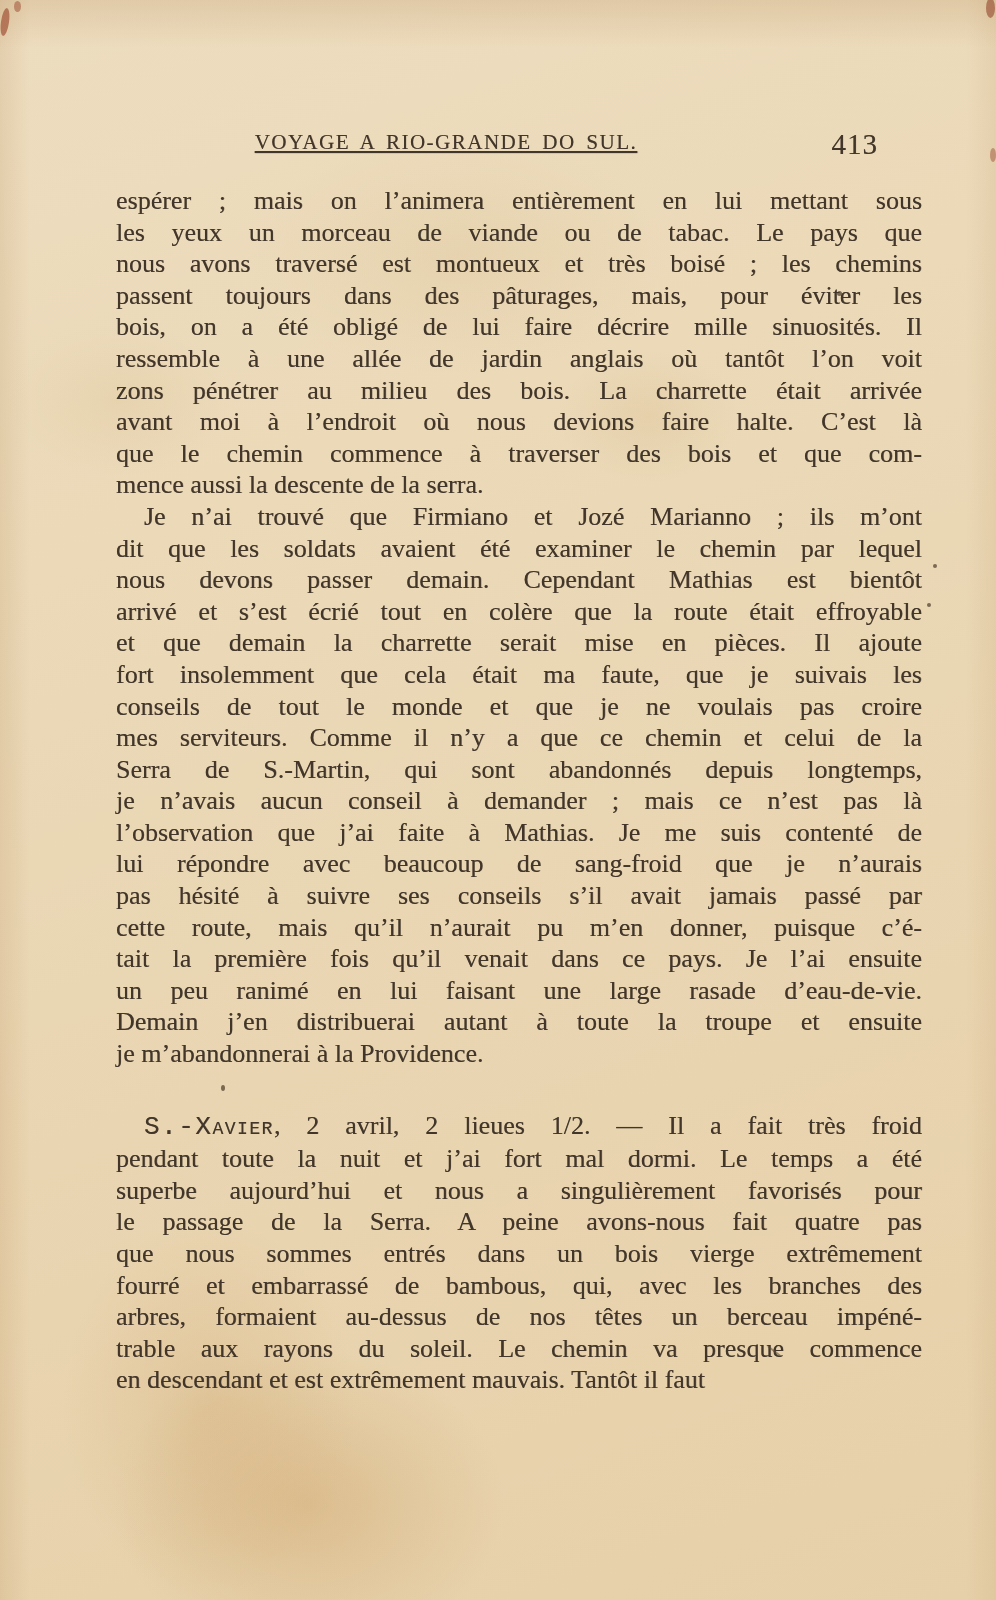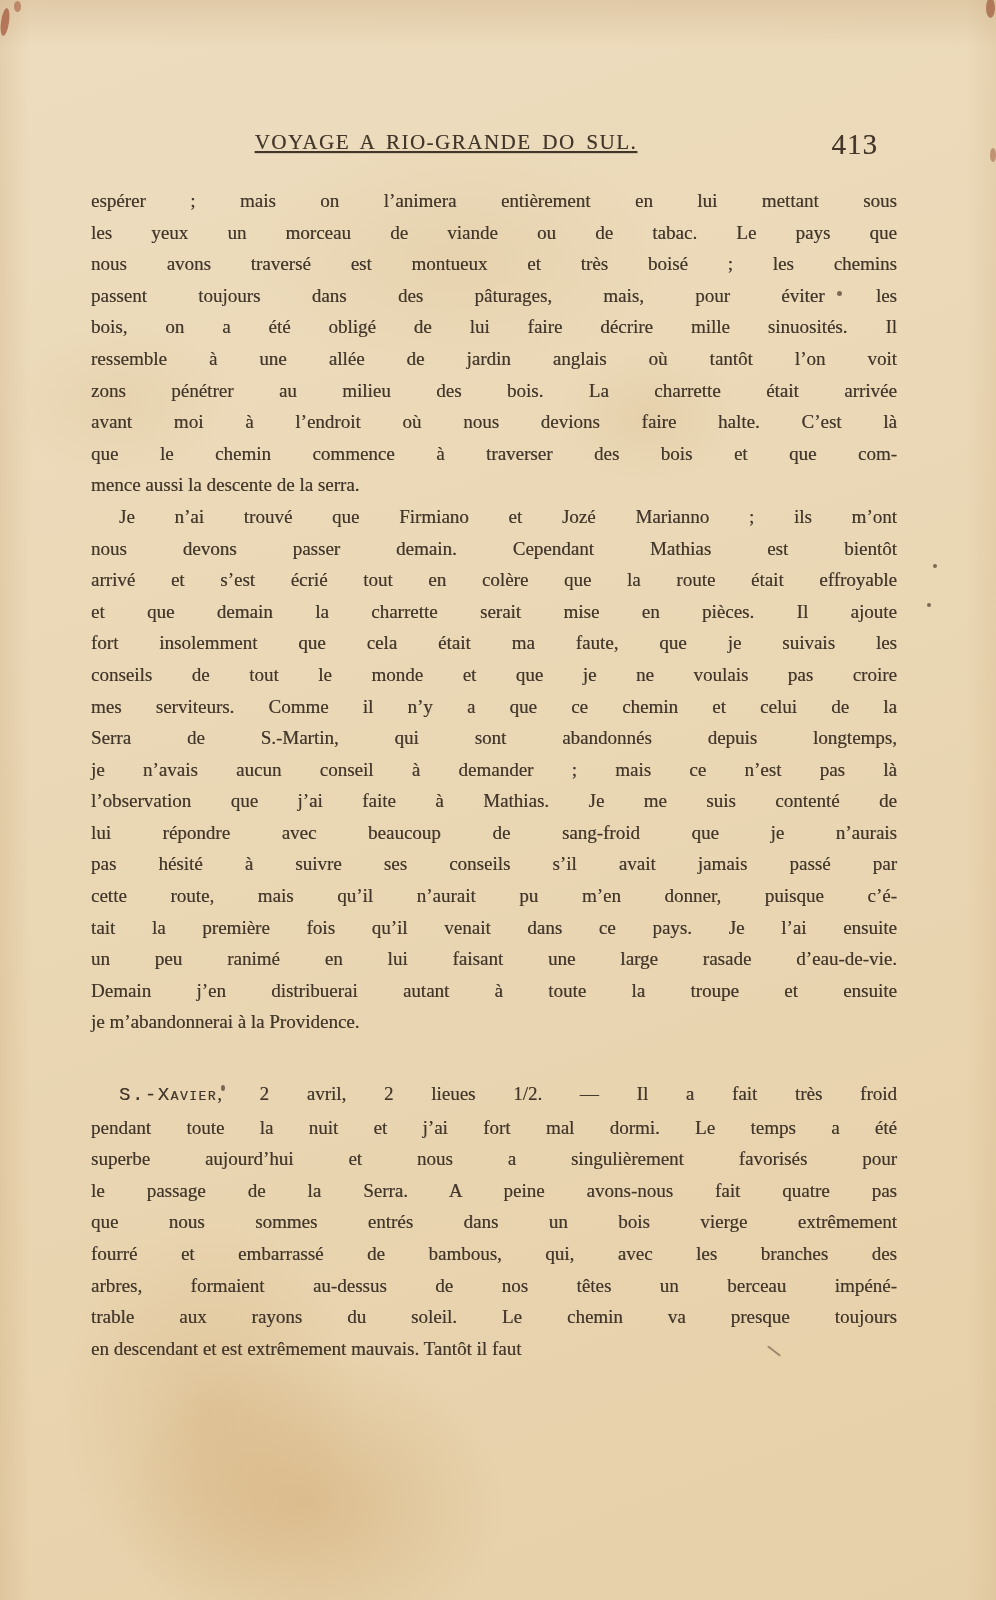--- a/index.html
+++ b/index.html
@@ -41,22 +41,22 @@
   .page-number {
     position: absolute;
     right: 118px; top: 128px;
     font-size: 29px;
     letter-spacing: 1px;
     text-shadow: 0.3px 0.3px 0.4px rgba(66,54,42,0.5);
   }
 
   .text-block {
     position: absolute;
-    left: 91px; top: 185px; width: 806px;
-    font-size: 19px;
+    left: 116px; top: 185px; width: 806px;
+    font-size: 26px;
     line-height: 31.6px;
     text-shadow: 0.35px 0.35px 0.45px rgba(66,54,42,0.55);
   }
   .para { margin: 0; }
   .para.spaced { margin-top: 40px; }
   .line {
     text-align: justify;
     text-align-last: justify;
   }
   .line.last { text-align-last: left; }
@@ -101,20 +101,21 @@
       <div class="line">passent toujours dans des pâturages, mais, pour éviter les</div>
       <div class="line">bois, on a été obligé de lui faire décrire mille sinuosités. Il</div>
       <div class="line">ressemble à une allée de jardin anglais où tantôt l’on voit</div>
       <div class="line">zons pénétrer au milieu des bois. La charrette était arrivée</div>
       <div class="line">avant moi à l’endroit où nous devions faire halte. C’est là</div>
       <div class="line">que le chemin commence à traverser des bois et que com-</div>
       <div class="line last">mence aussi la descente de la serra.</div>
     </div>
     <div class="para">
       <div class="line indent">Je n’ai trouvé que Firmiano et Jozé Marianno ; ils m’ont</div>
+      <div class="line">dit que les soldats avaient été examiner le chemin par lequel</div>
       <div class="line">nous devons passer demain. Cependant Mathias est bientôt</div>
       <div class="line">arrivé et s’est écrié tout en colère que la route était effroyable</div>
       <div class="line">et que demain la charrette serait mise en pièces. Il ajoute</div>
       <div class="line">fort insolemment que cela était ma faute, que je suivais les</div>
       <div class="line">conseils de tout le monde et que je ne voulais pas croire</div>
       <div class="line">mes serviteurs. Comme il n’y a que ce chemin et celui de la</div>
       <div class="line">Serra de S.-Martin, qui sont abandonnés depuis longtemps,</div>
       <div class="line">je n’avais aucun conseil à demander ; mais ce n’est pas là</div>
       <div class="line">l’observation que j’ai faite à Mathias. Je me suis contenté de</div>
       <div class="line">lui répondre avec beaucoup de sang-froid que je n’aurais</div>
@@ -126,21 +127,21 @@
       <div class="line last">je m’abandonnerai à la Providence.</div>
     </div>
     <div class="para spaced">
       <div class="line indent"><span class="smallcaps">S.-Xavier</span>, 2 avril, 2 lieues 1/2. — Il a fait très froid</div>
       <div class="line">pendant toute la nuit et j’ai fort mal dormi. Le temps a été</div>
       <div class="line">superbe aujourd’hui et nous a singulièrement favorisés pour</div>
       <div class="line">le passage de la Serra. A peine avons-nous fait quatre pas</div>
       <div class="line">que nous sommes entrés dans un bois vierge extrêmement</div>
       <div class="line">fourré et embarrassé de bambous, qui, avec les branches des</div>
       <div class="line">arbres, formaient au-dessus de nos têtes un berceau impéné-</div>
-      <div class="line">trable aux rayons du soleil. Le chemin va presque toujours</div>
+      <div class="line">trable aux rayons du soleil. Le chemin va presque commence</div>
       <div class="line last">en descendant et est extrêmement mauvais. Tantôt il faut</div>
     </div>
   </div>
 
 <div class="fleck fleck-1"></div>
 <div class="fleck fleck-2"></div>
 <div class="fleck fleck-3"></div>
 <div class="fleck fleck-4"></div>
 <div class="speck speck-1"></div>
 <div class="speck speck-2"></div>

